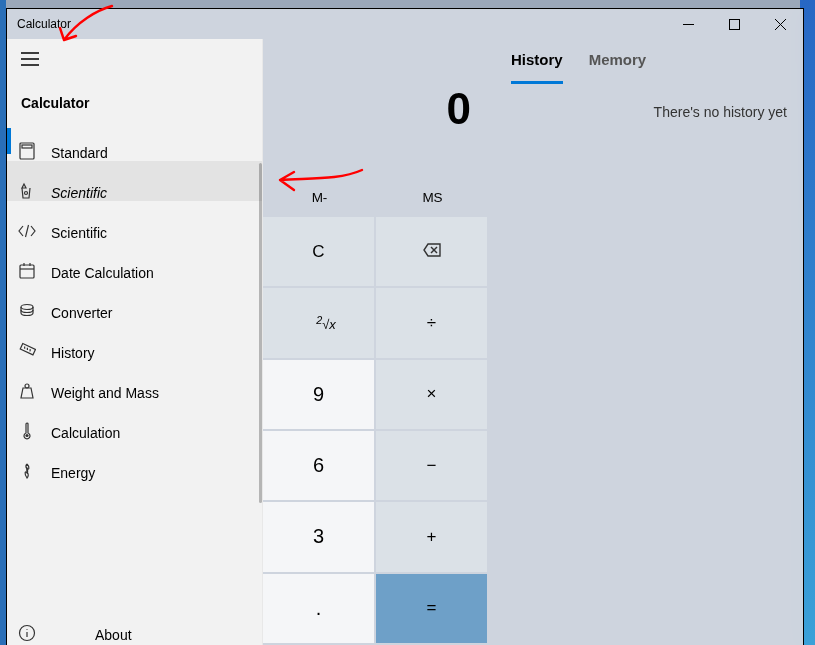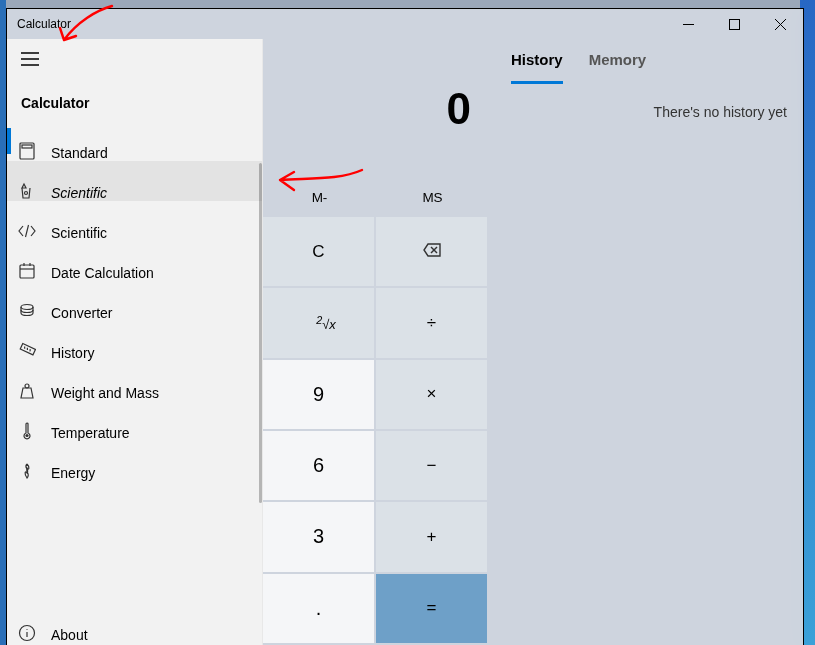--- a/index.html
+++ b/index.html
@@ -21,21 +21,21 @@
   .hamburger { height: 44px; display: flex; align-items: center; padding-left: 14px; cursor: default; }
   .hamburger svg { width: 18px; height: 14px; stroke: #000; stroke-width: 1.5; }
   .nav-scroll { position: relative; height: 520px; overflow: hidden; }
   .nav-section-label { font-size: 14px; font-weight: 600; color: #000; padding: 12px 14px 10px; }
   .nav-item { height: 40px; display: flex; align-items: flex-end; padding-left: 10px; font-size: 14px; color: #000; cursor: default; position: relative; }
   .nav-item.selected { background: rgba(0,0,0,0.06); font-style: italic; }
   .nav-item.active-marker::before { content: ""; position: absolute; left: 0; top: 7px; bottom: 7px; width: 4px; background: #0078d7; }
   .nav-item .icon { width: 20px; height: 20px; margin-right: 14px; display: flex; align-items: center; justify-content: center; }
   .nav-item .icon svg { width: 18px; height: 18px; stroke: #333; stroke-width: 1.2; fill: none; }
   .nav-scrollbar { position: absolute; right: 0; top: 80px; width: 3px; height: 340px; background: rgba(0,0,0,0.25); border-radius: 2px; }
-  .nav-item.about { position: absolute; bottom: 2px; left: 0; right: 0; }
+  .nav-item.about { position: absolute; bottom: 2px; left: 0; right: 0; gap: 44px; }
 
   
   .main { position: absolute; left: 256px; top: 30px; right: 0; bottom: 0; display: flex; }
 
   .calc-col { width: 226px; display: flex; flex-direction: column; }
   .display { height: 140px; display: flex; align-items: center; justify-content: flex-end; padding-right: 18px; font-size: 44px; font-weight: 600; color: #000; }
   .mem-row { height: 36px; display: flex; }
   .mem-btn { flex: 1 1 0; display: flex; align-items: center; justify-content: center; font-size: 13.5px; color: #000; cursor: default; }
   .key-grid { flex: 1; display: grid; grid-template-columns: 1fr 1fr; grid-template-rows: repeat(6, 1fr); gap: 2px; padding: 2px 2px 2px 0; }
   .key { background: #dbe1e7; display: flex; align-items: center; justify-content: center; font-size: 17px; color: #000; cursor: default; border: none; }
@@ -184,21 +184,21 @@
         <span>Weight and Mass</span>
       </div>
 
       <div class="nav-item">
         <span class="icon">
             <svg viewBox="0 0 18 18">
               <path d="M8 2 L8 11 A3 3 0 1 0 10 11 L10 2 A1 1 0 0 0 8 2"></path>
               <circle cx="9" cy="13.5" r="1.6" fill="#333" stroke="none"></circle>
             </svg>
           </span>
-        <span>Temperature</span>
+        <span>Calculation</span>
       </div>
 
       <div class="nav-item">
         <span class="icon">
             <svg viewBox="0 0 18 18">
               <path d="M9 2 C5 6 12 7 9 11 C7 8 6 12 9 16 C13 12 7 10 9 6 C11 9 12 5 9 2"></path>
             </svg>
           </span>
         <span>Energy</span>
       </div>

